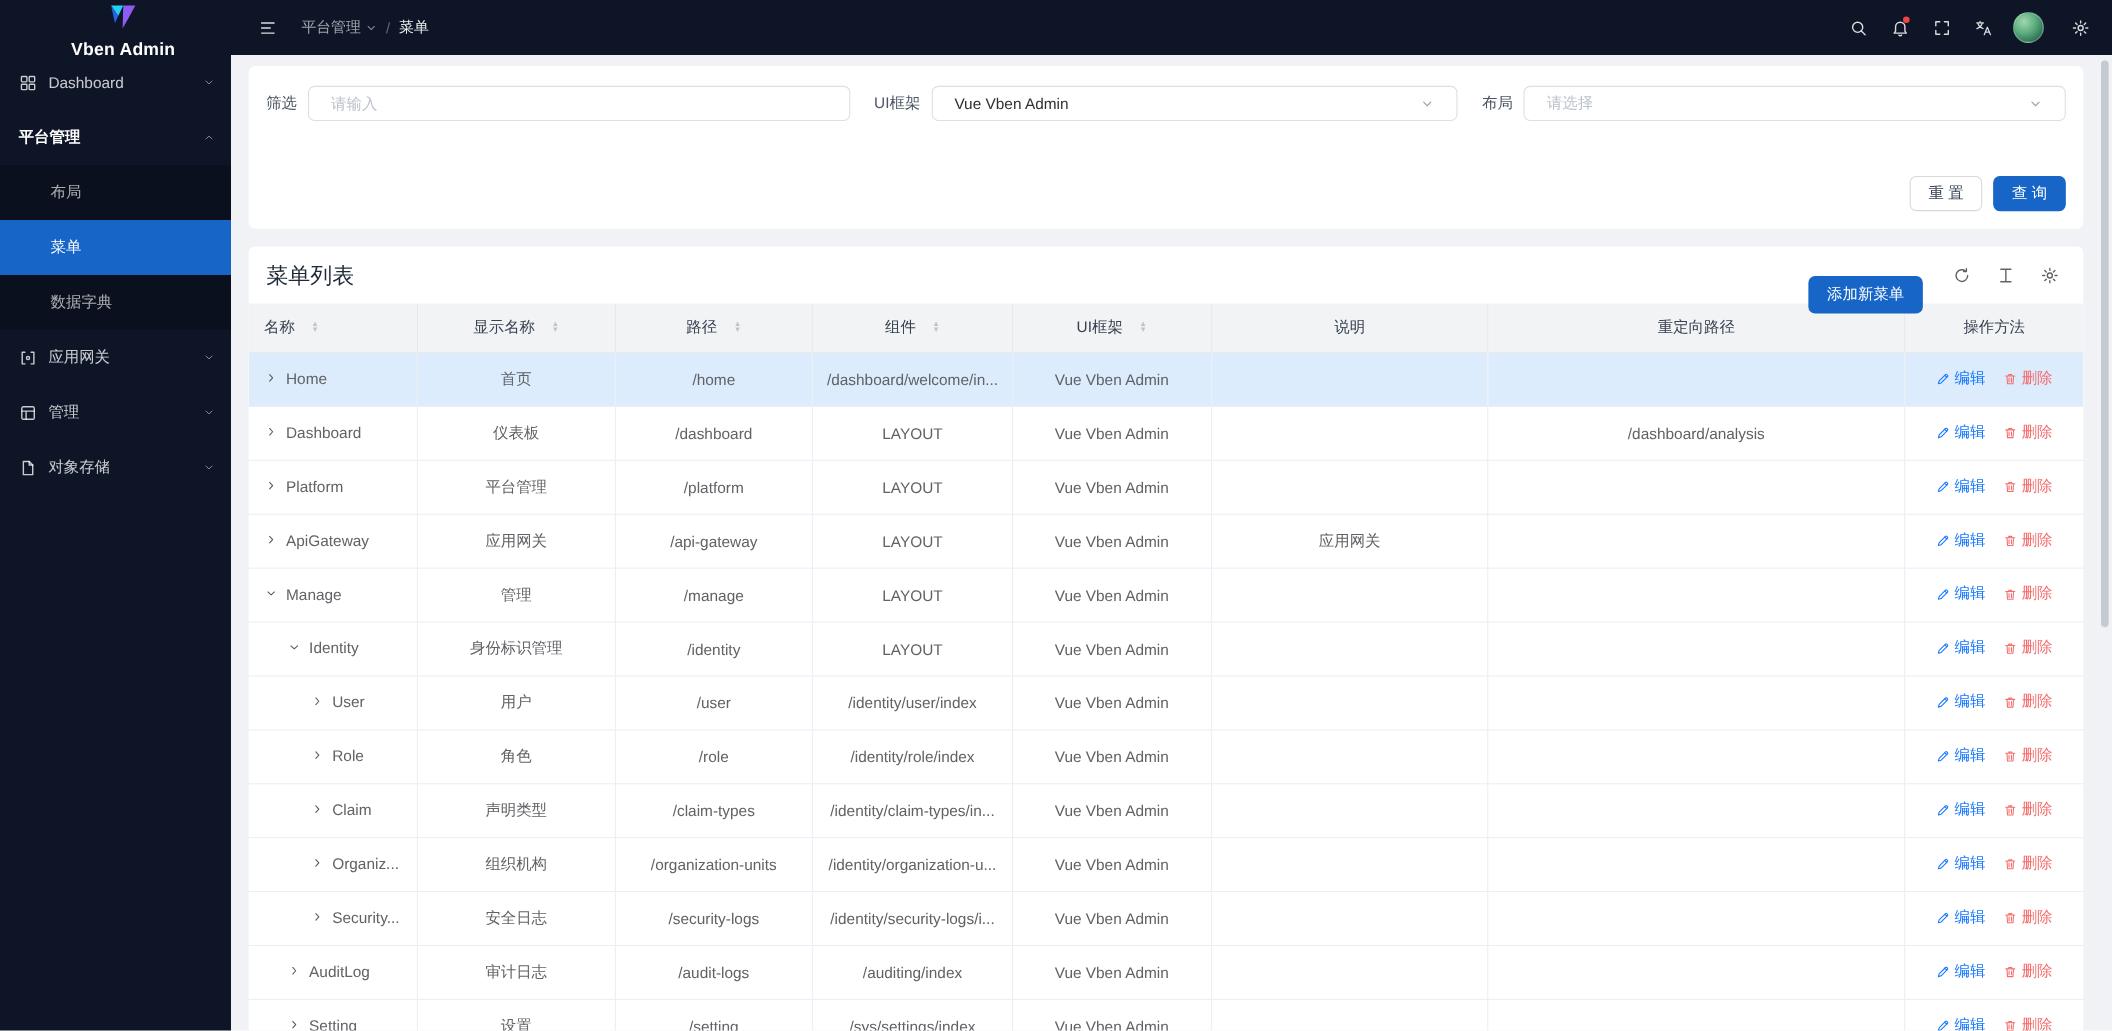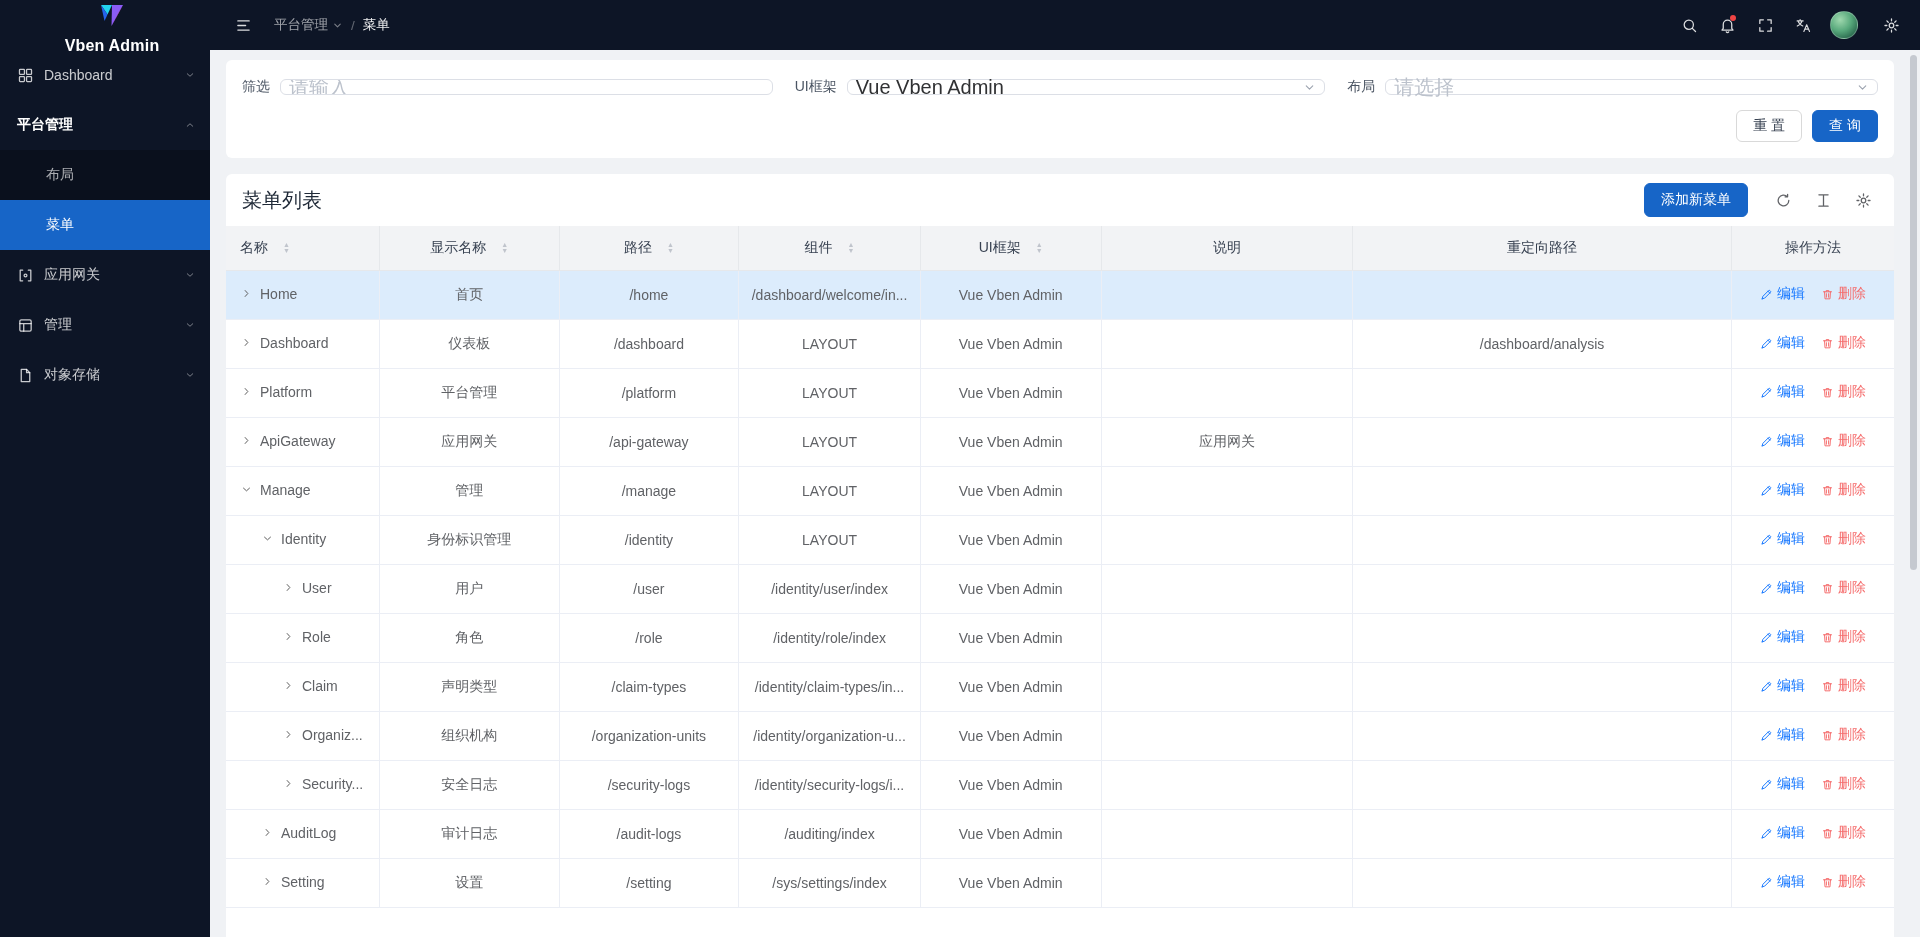--- a/index.html
+++ b/index.html
@@ -47,29 +47,29 @@
   .settings-btn{ margin-left:6px; }
 
   
   .content{ flex:1; background:var(--content-bg); padding:10px 26px 0 16px; position:relative; overflow:hidden; }
 
   .card{ background:#fff; border-radius:6px; }
   .filter-card{ padding:18px 16px 16px; }
   .filter-row{ display:grid; grid-template-columns:1fr 1fr 1fr; column-gap:22px; }
   .field{ display:flex; align-items:center; }
   .f-label{ flex:0 0 auto; margin-right:10px; color:#4b5563; }
-  .ctl{ flex:1; height:16px; border:1px solid #dcdfe6; border-radius:6px; padding:0 8px; display:flex; align-items:center; background:#fff; color:#303133; font-size:20px; min-width:0; }
+  .ctl{ flex:1; height:32px; border:1px solid #dcdfe6; border-radius:6px; padding:0 20px; display:flex; align-items:center; background:#fff; color:#303133; font-size:14px; min-width:0; }
   input.ctl{ outline:none; font-family:inherit; }
   input.ctl::placeholder{ color:#bcc2cc; }
   .select{ cursor:pointer; }
   .sel-value{ color:#303133; }
   .sel-placeholder{ color:#bcc2cc; }
   .select .icon{ margin-left:auto; width:13px; height:13px; color:#9ca3af; }
   .filter-actions{ display:flex; justify-content:flex-end; gap:10px; margin-top:14px; }
-  .btn{ height:32px; padding:0 16px; border-radius:6px; font-size:14px; cursor:pointer; font-family:inherit; display:inline-flex; align-items:center; }
+  .btn{ height:32px; padding:0 16px; border-radius:6px; font-size:14px; cursor:pointer; font-family:inherit; display:inline-flex; align-items:center;margin-top:36px; }
   .btn-plain{ background:#fff; border:1px solid #d9d9d9; color:#374151; }
   .btn-primary{ background:var(--primary); border:1px solid var(--primary); color:#fff; }
 
   
   .table-card{ margin-top:16px; border-radius:6px 6px 0 0; padding-bottom:60px; }
   .table-toolbar{ height:52px; display:flex; align-items:center; padding:0 16px; }
   .panel-title{ font-size:20px; color:#1f2937; font-weight:500; }
   .toolbar-right{ margin-left:auto; display:flex; align-items:center; gap:10px; }
   .tool-icon-btn{ width:30px; height:30px; border:none; background:transparent; color:#606266; display:flex; align-items:center; justify-content:center; cursor:pointer; }
   .tool-icon-btn .icon{ width:17px; height:17px; }
@@ -140,20 +140,23 @@
               <path d="M6.5 14.5l5.5-5 5.5 5"></path>
             </svg>
           </span>
         </div>
         <div class="submenu">
           <div class="submenu-item">
             <span>布局</span>
           </div>
           <div class="submenu-item active">
             <span>菜单</span>
+          </div>
+          <div class="submenu-item">
+            <span>数据字典</span>
           </div>
         </div>
         <div class="menu-item">
           <span class="icon mi">
             <svg viewBox="0 0 24 24" fill="none" stroke="currentColor" stroke-width="1.8" stroke-linecap="round" stroke-linejoin="round">
               <path d="M8 4.5H4.5v15H8M16 4.5h3.5v15H16"></path>
               <circle cx="12" cy="12" r="2"></circle>
             </svg>
           </span>
           <span class="menu-label">应用网关</span>

